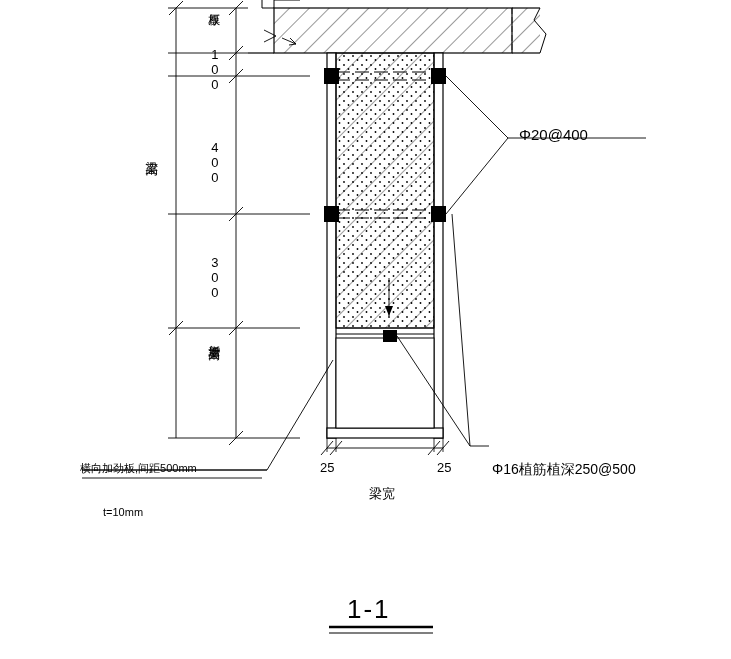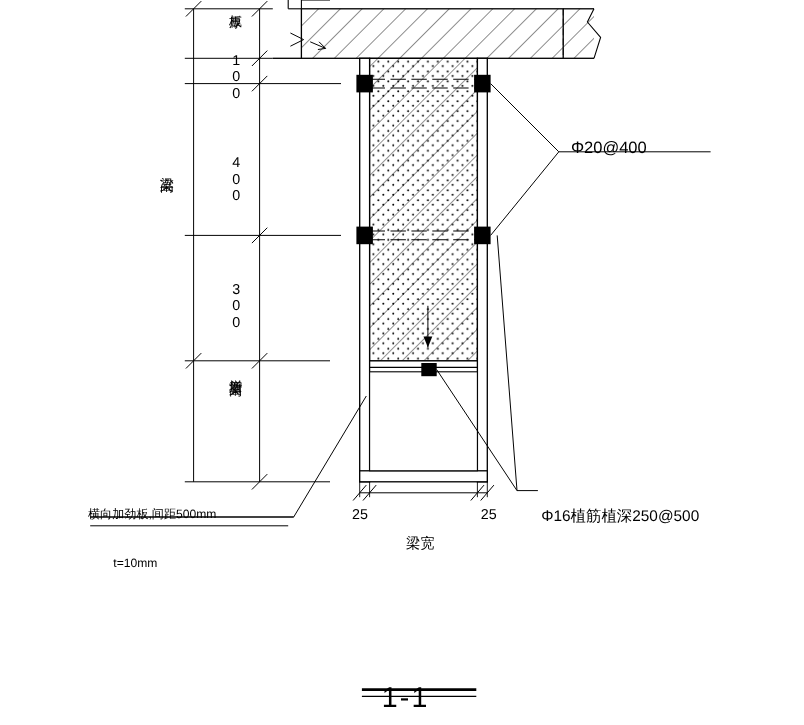--- a/index.html
+++ b/index.html
@@ -160,15 +160,15 @@
 
   <div class="lbl" style="left:519px;top:127px;font-size:15px;">Φ20@400</div>
   <div class="lbl" style="left:492px;top:462px;font-size:14px;text-align:center;">Φ16植筋植深250@500</div>
   <div class="lbl" style="left:80px;top:462px;font-size:11px;">横向加劲板,间距500mm</div>
   <div class="lbl" style="left:103px;top:506px;font-size:11px;">t=10mm</div>
 
   <div class="lbl" style="left:320px;top:461px;">25</div>
   <div class="lbl" style="left:369px;top:487px;">梁宽</div>
   <div class="lbl" style="left:437px;top:461px;">25</div>
 
-  <div class="title" style="left:347px;top:619px;text-align:right;">1-1</div>
+  <div class="title" style="left:347px;top:594px;text-align:right;">1-1</div>
 
 </div>
 
 </body></html>

